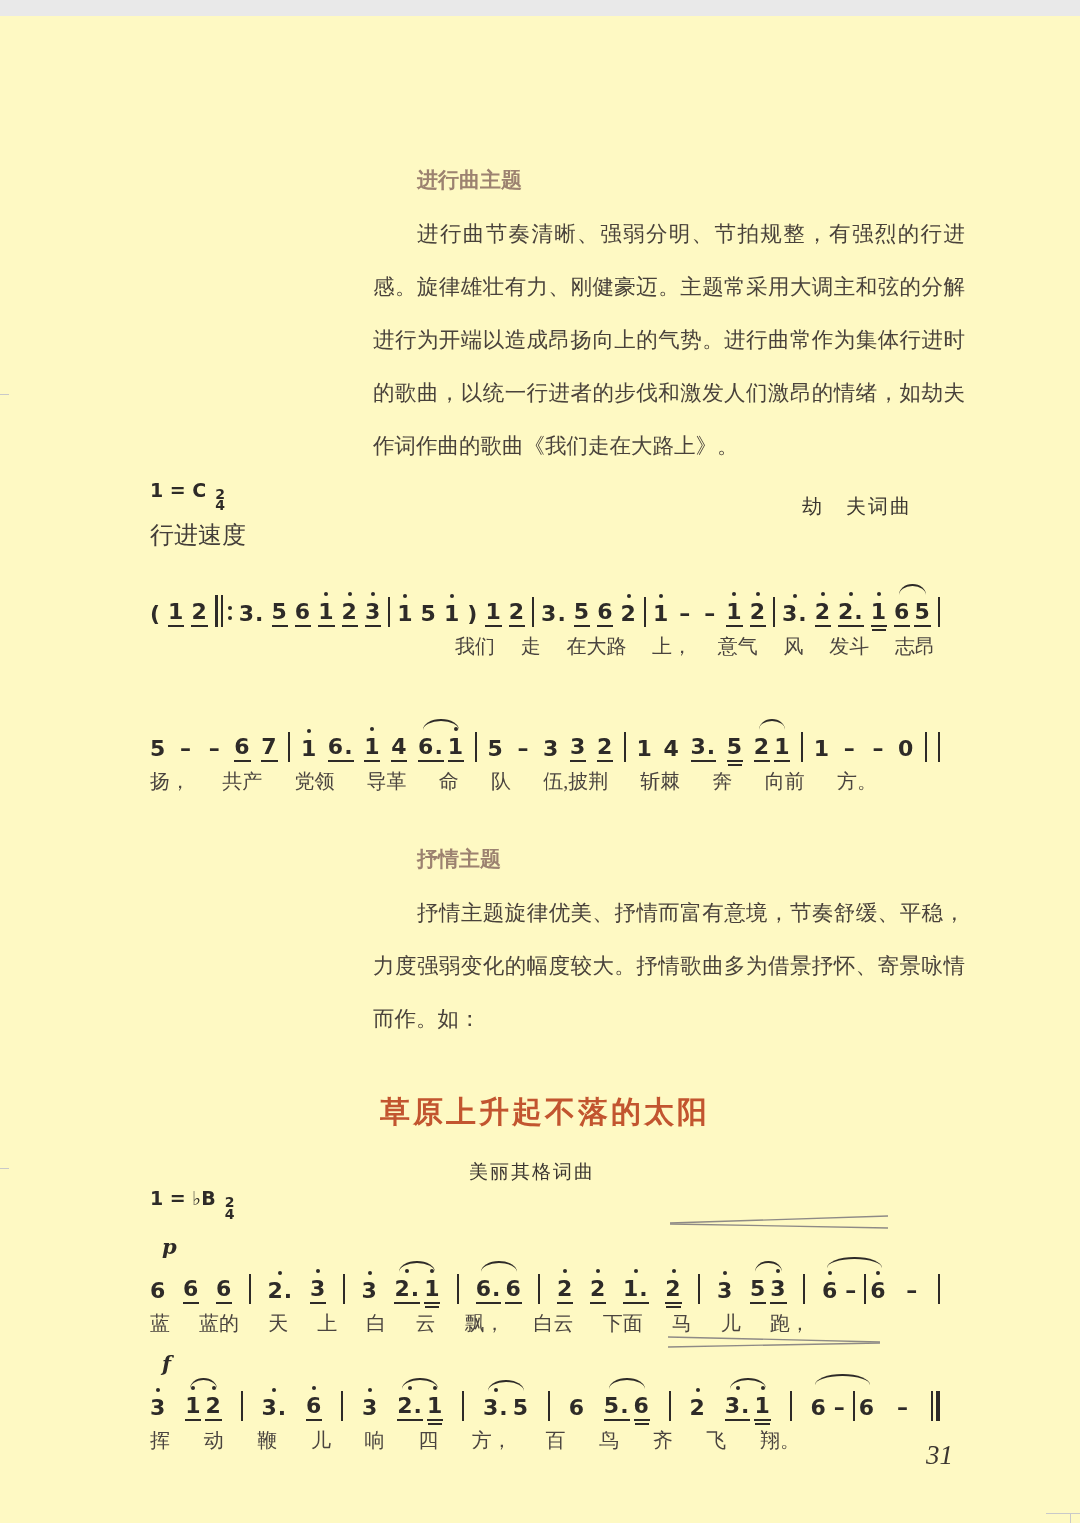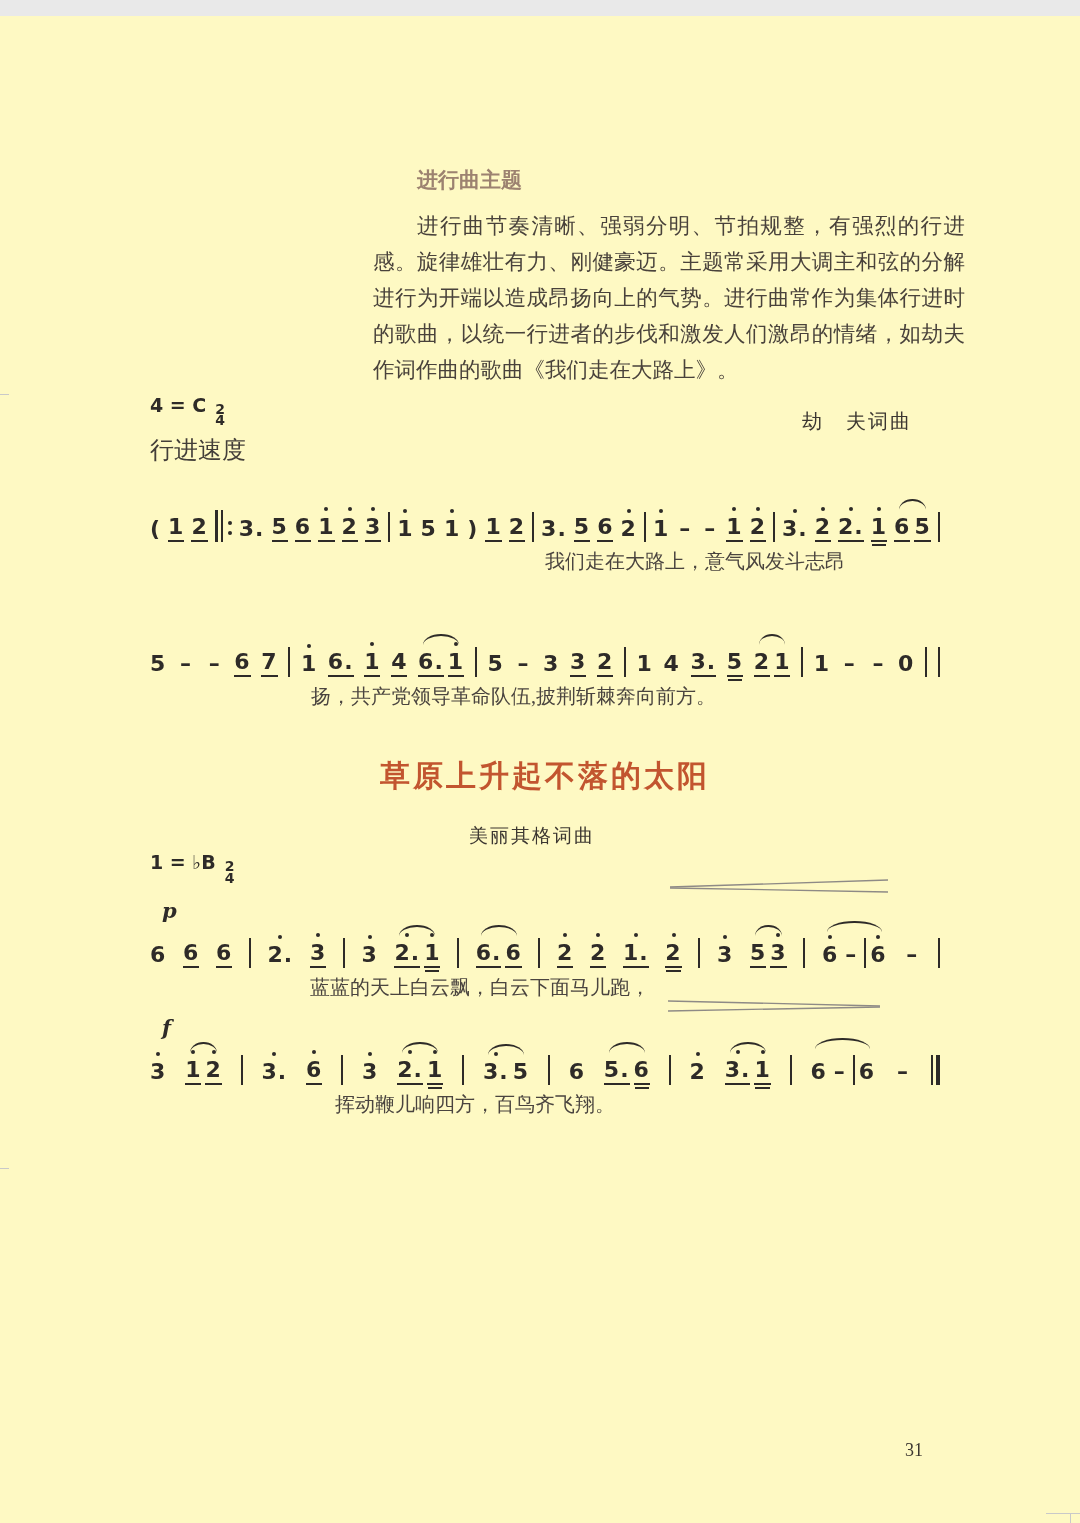--- a/index.html
+++ b/index.html
@@ -4,21 +4,21 @@
 <style>
   html,body{margin:0;padding:0;background:#e9e9e9;}
   .page{position:relative;width:1080px;height:1523px;margin:16px auto;background:#fef9c3;
         font-family:"Liberation Serif","DejaVu Serif",serif;color:#474037;overflow:hidden;}
   .content{position:absolute;left:150px;top:150px;width:790px;}
 
   
   .text-col{margin-left:223px;width:592px;}
   .theme-heading{margin:0 0 14px 44px;font-size:21px;font-weight:bold;color:#9c8270;
                  font-family:"Liberation Sans","DejaVu Sans",sans-serif;}
-  .theme-body{margin:0;font-size:21.5px;line-height:36px;text-align:justify;text-indent:44px;color:#49423b;}
+  .theme-body{margin:0;font-size:21.5px;line-height:53px;text-align:justify;text-indent:44px;color:#49423b;}
 
   .song-title{margin:54px 0 20px 0;text-align:center;font-size:30px;font-weight:bold;
               color:#c2552f;letter-spacing:3px;}
 
   .score{position:relative;}
   .score-head{display:flex;justify-content:space-between;align-items:flex-start;margin-top:6px;}
   .keyline{font-family:"DejaVu Sans",sans-serif;font-weight:bold;font-size:19px;color:#2e2b28;}
   .meter{display:inline-flex;flex-direction:column;line-height:0.8;font-size:14px;margin-left:9px;
          vertical-align:-2px;text-align:center;}
   .tempo{font-size:24px;margin-top:8px;color:#433e39;}
@@ -44,53 +44,53 @@
   .rep{display:inline-flex;align-items:flex-end;gap:3px;}
   .rep .rb{width:3px;height:32px;background:#2e2b28;}
   .rep .rb.thin{width:2px;}
   .rep .rd{display:inline-flex;flex-direction:column;gap:6px;margin:0 0 7px 2px;}
   .rep .rd i{width:4px;height:4px;background:#2e2b28;border-radius:50%;}
   .endbar{display:inline-flex;align-items:flex-end;gap:3px;}
   .endbar .rb{width:2px;height:30px;background:#2e2b28;}
   .endbar .rb.thick{width:4px;}
 
   
-  .lyr{display:flex;justify-content:center;font-size:20px;color:#4a443f;margin-top:6px;}
+  .lyr{display:flex;justify-content:space-between;font-size:20px;color:#4a443f;margin-top:6px;}
   .lyr .w{white-space:nowrap;}
   .lyr-s1-0{margin-left:305px;width:480px;}
   .lyr-s1-1{width:727px;}
   .lyr-s2-0{width:660px;}
   .lyr-s2-1{width:650px;}
 
   .dyn{font-family:"DejaVu Serif","Liberation Serif",serif;font-style:italic;font-weight:bold;
        font-size:21px;color:#2e2b28;margin:14px 0 -18px 12px;height:22px;}
   .hairpin{position:absolute;}
 
-  .pagenum{position:absolute;left:905px;top:1424px;font-size:18px;color:#3c3731;}
+  .pagenum{position:absolute;left:926px;top:1424px;font-size:27px;color:#3c3731;font-style:italic;}
 
   
   .mark{position:absolute;background:#c9c9c9;}
 </style>
 </head>
 <body>
 
 <div class="page">
   <div class="content">
 
     <section class="text-col">
       <h3 class="theme-heading">进行曲主题</h3>
       <p class="theme-body">进行曲节奏清晰、强弱分明、节拍规整，有强烈的行进感。旋律雄壮有力、刚健豪迈。主题常采用大调主和弦的分解进行为开端以造成昂扬向上的气势。进行曲常作为集体行进时的歌曲，以统一行进者的步伐和激发人们激昂的情绪，如劫夫作词作曲的歌曲《我们走在大路上》。</p>
     </section>
 
 
     <div class="score">
       <div class="score-head">
         <div>
           <div class="keyline">
-            <span>4 = C</span><span class="meter">
+            <span>1 = C</span><span class="meter">
                 <b>2</b>
                 <b>4</b>
               </span>
           </div>
           <div class="tempo">行进速度</div>
         </div>
         <div class="credit">劫　夫词曲</div>
       </div>
 
       <div class="nline">
@@ -197,20 +197,24 @@
           <span class="w">命</span>
           <span class="w">队</span>
           <span class="w">伍,披荆</span>
           <span class="w">斩棘</span>
           <span class="w">奔</span>
           <span class="w">向前</span>
           <span class="w">方。</span>
         </div>
     </div>
 
+    <section class="text-col" style="margin-top:50px;">
+      <h3 class="theme-heading">抒情主题</h3>
+      <p class="theme-body">抒情主题旋律优美、抒情而富有意境，节奏舒缓、平稳，力度强弱变化的幅度较大。抒情歌曲多为借景抒怀、寄景咏情而作。如：</p>
+    </section>
 
     <h2 class="song-title" style="margin-top:46px;margin-bottom:4px;">草原上升起不落的太阳</h2>
 
     <div class="score">
       <div class="credit2">美丽其格词曲</div>
       <div class="keyline">
         <span>1 = ♭B</span><span class="meter">
             <b>2</b>
             <b>4</b>
           </span>

